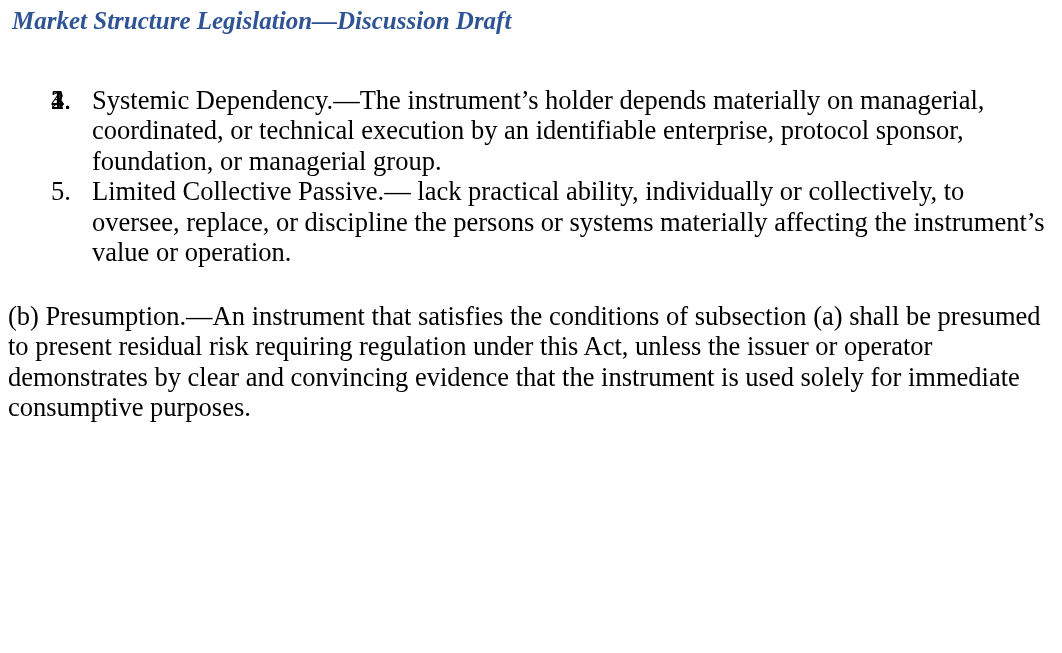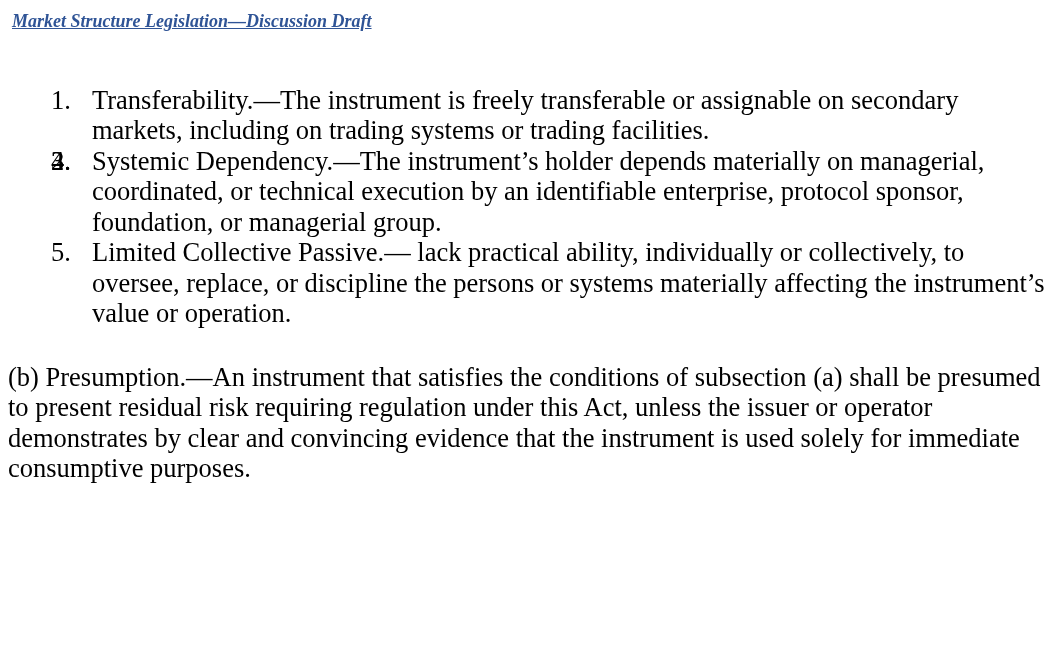--- a/index.html
+++ b/index.html
@@ -14,26 +14,25 @@
     background: var(--page-bg);
     color: var(--body-text);
     font-family: "Liberation Serif", "DejaVu Serif", serif;
     font-size: 26.5px;
     line-height: 30.45px;
     overflow: hidden;
     hyphens: manual;
   }
   .doc-title {
     margin: 0 0 0 4px;
-    font-size: 18px;
+    font-size: 25px;
     line-height: 30px;
     font-weight: bold;
     font-style: italic;
     color: var(--title-accent);
-    text-decoration: underline;
   }
   .criteria-list {
     list-style: none;
     margin: 49px 0 0 0;
     padding: 0;
   }
   .criteria-item {
     position: relative;
     padding-left: 84px;
     padding-right: 6px;
@@ -51,21 +50,20 @@
 </head>
 <body>
 
 <div class="page">
 
   <h1 class="doc-title">Market Structure Legislation—Discussion Draft</h1>
 
   <ol class="criteria-list">
     <li class="criteria-item">
       <span class="item-number">1.</span>
-      <span class="item-text">Transferability.—The instrument is freely transferable or assignable on secondary markets, including on trading systems or trading facilities.</span>
     </li>
     <li class="criteria-item">
       <span class="item-number">2.</span>
     </li>
     <li class="criteria-item">
       <span class="item-number">3.</span>
     </li>
     <li class="criteria-item">
       <span class="item-number">4.</span>
       <span class="item-text">Systemic Dependency.—The instrument’s holder depends materially on managerial, coordinated, or technical execution by an identifiable enterprise, protocol sponsor, foundation, or managerial group.</span>

